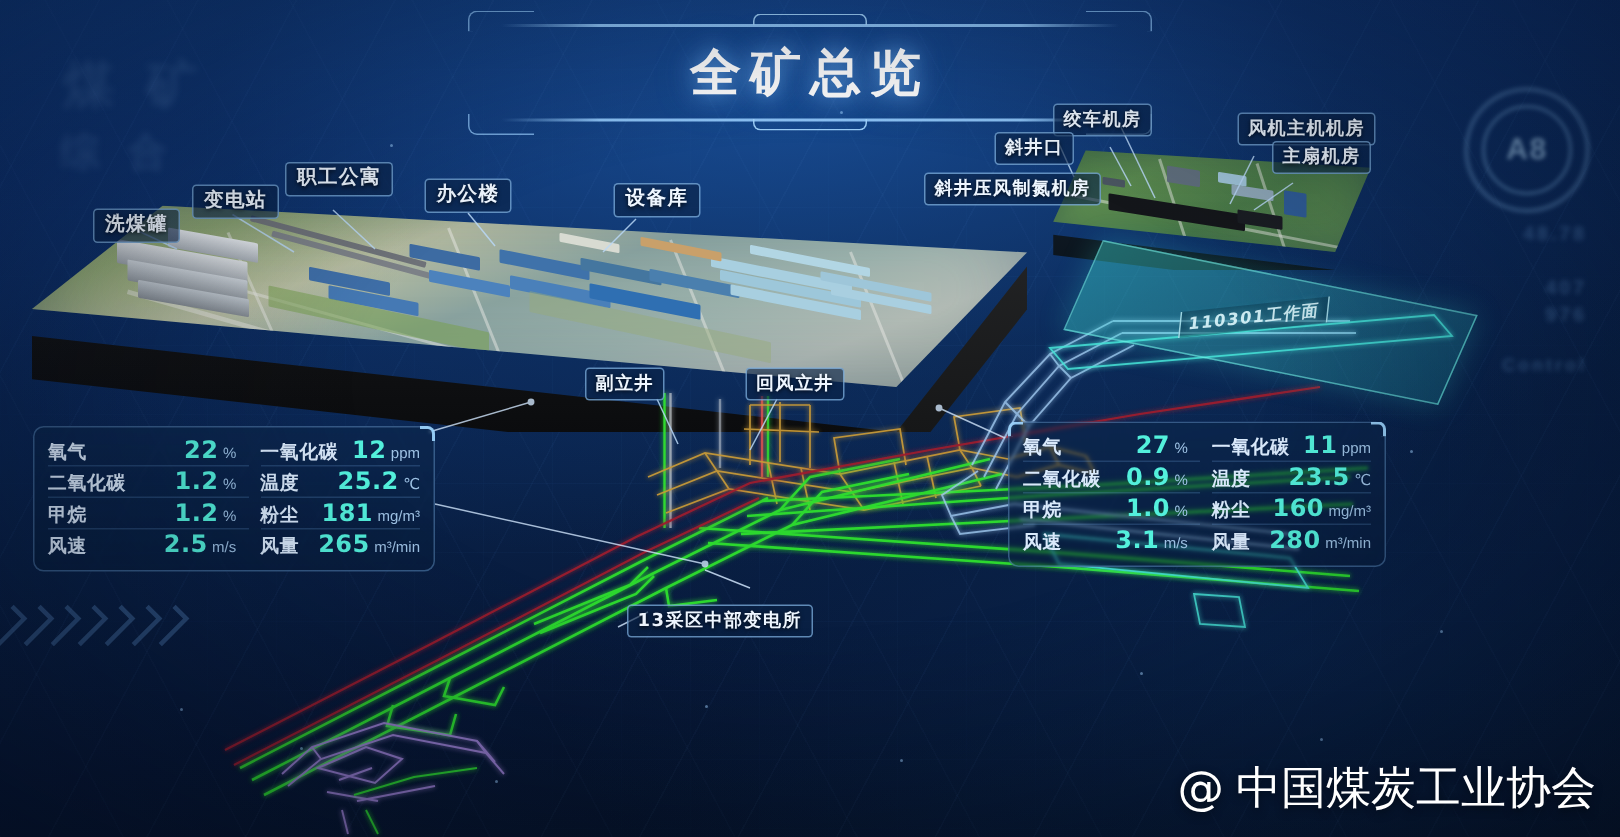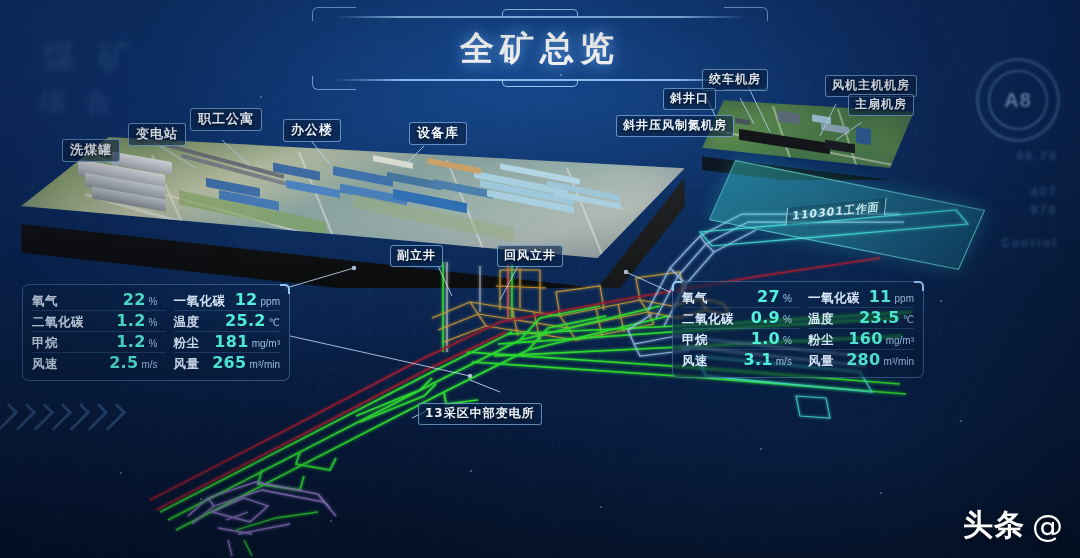--- a/index.html
+++ b/index.html
@@ -590,17 +590,17 @@
         <span class="k">风量</span>
         <span class="v">280</span>
         <span class="u">m³/min</span>
       </div>
     </div>
   </div>
 
   <div class="vignette bg-layer"></div>
 
   <div class="wm">
-    <span>头条</span>
     <span class="at">@</span>
+    <span class="org">中国煤炭工业协会</span>
   </div>
 
 </div>
 
 </body></html>

